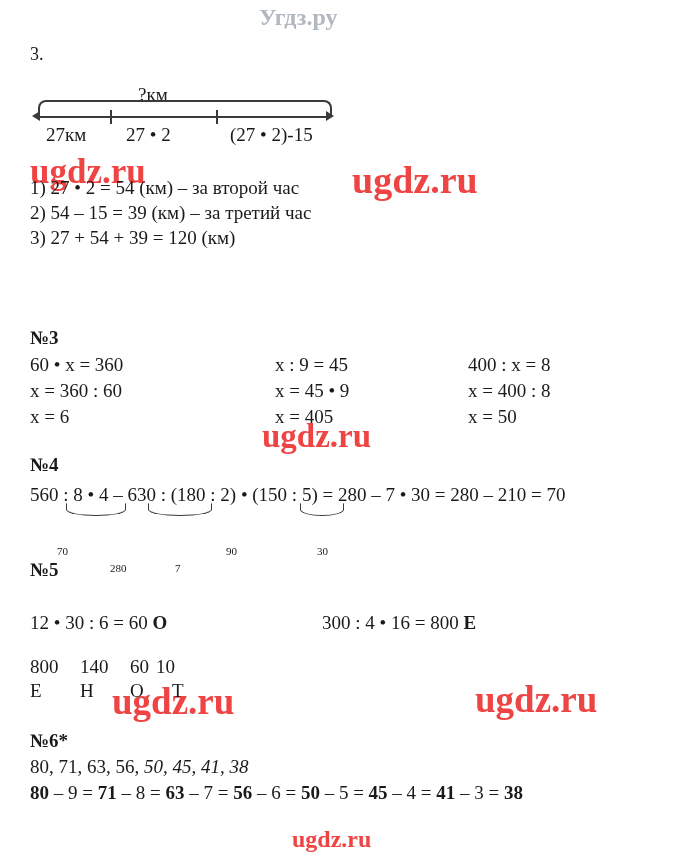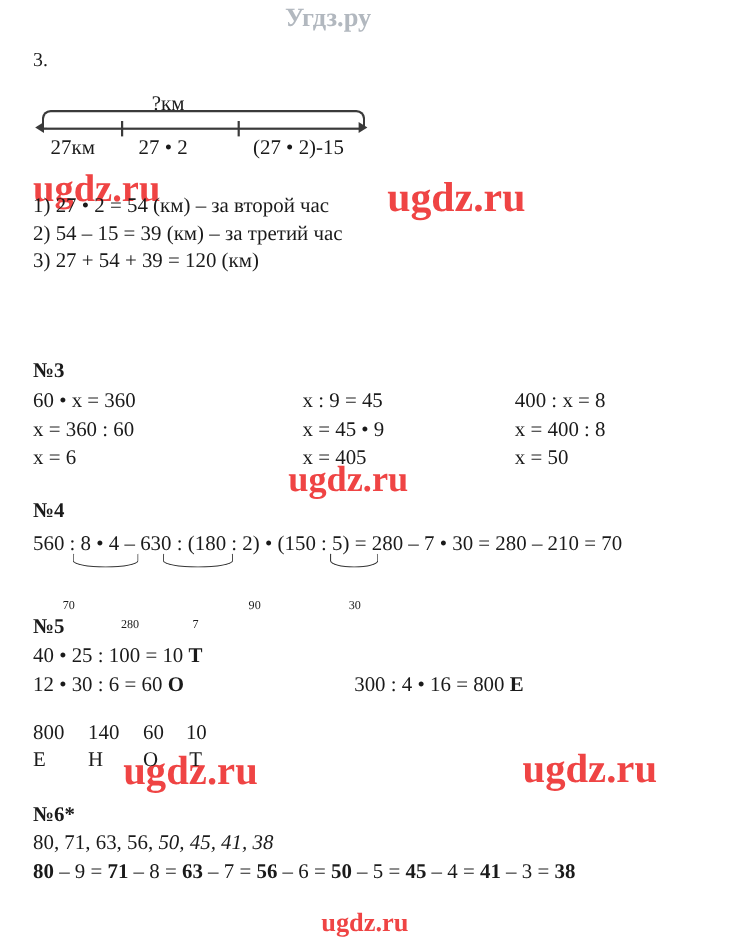--- a/index.html
+++ b/index.html
@@ -171,29 +171,28 @@
   <div class="txt small" style="left:175px; top:522px;">7</div>
   <div class="txt small" style="left:226px; top:505px;">90</div>
   <div class="txt small" style="left:317px; top:505px;">30</div>
 
   <div class="arc-lr" style="left:66px; top:503px; width:58px;"></div>
   <div class="arc-lr" style="left:148px; top:503px; width:62px;"></div>
   <div class="arc-lr" style="left:300px; top:503px; width:42px;"></div>
 
   <div class="txt bold" style="left:30px; top:560px;">№5</div>
 
-  <div class="txt" style="left:30px; top:587px;"><span>40 • 25 : 100 = 10 </span><span class="bold">Т</span></div>
 
   <div class="txt" style="left:30px; top:613px;"><span>12 • 30 : 6 = 60 </span><span class="bold">О</span></div>
   <div class="txt" style="left:322px; top:613px;"><span>300 : 4 • 16 = 800 </span><span class="bold">Е</span></div>
 
   <div class="txt" style="left:30px; top:657px;">800</div>
   <div class="txt" style="left:80px; top:657px;">140</div>
   <div class="txt" style="left:130px; top:657px;">60</div>
-  <div class="txt" style="left:169px; top:657px;text-align:right;">10</div>
+  <div class="txt" style="left:156px; top:657px;text-align:right;">10</div>
 
   <div class="txt" style="left:30px; top:681px;">Е</div>
   <div class="txt" style="left:80px; top:681px;">Н</div>
   <div class="txt" style="left:130px; top:681px;">О</div>
   <div class="txt" style="left:172px; top:681px;">Т</div>
 
   <div class="txt bold" style="left:30px; top:731px;">№6*</div>
 
   <div class="txt" style="left:30px; top:757px;"><span>80, 71, 63, 56, </span><span class="italic">50, 45, 41, 38</span></div>
 

